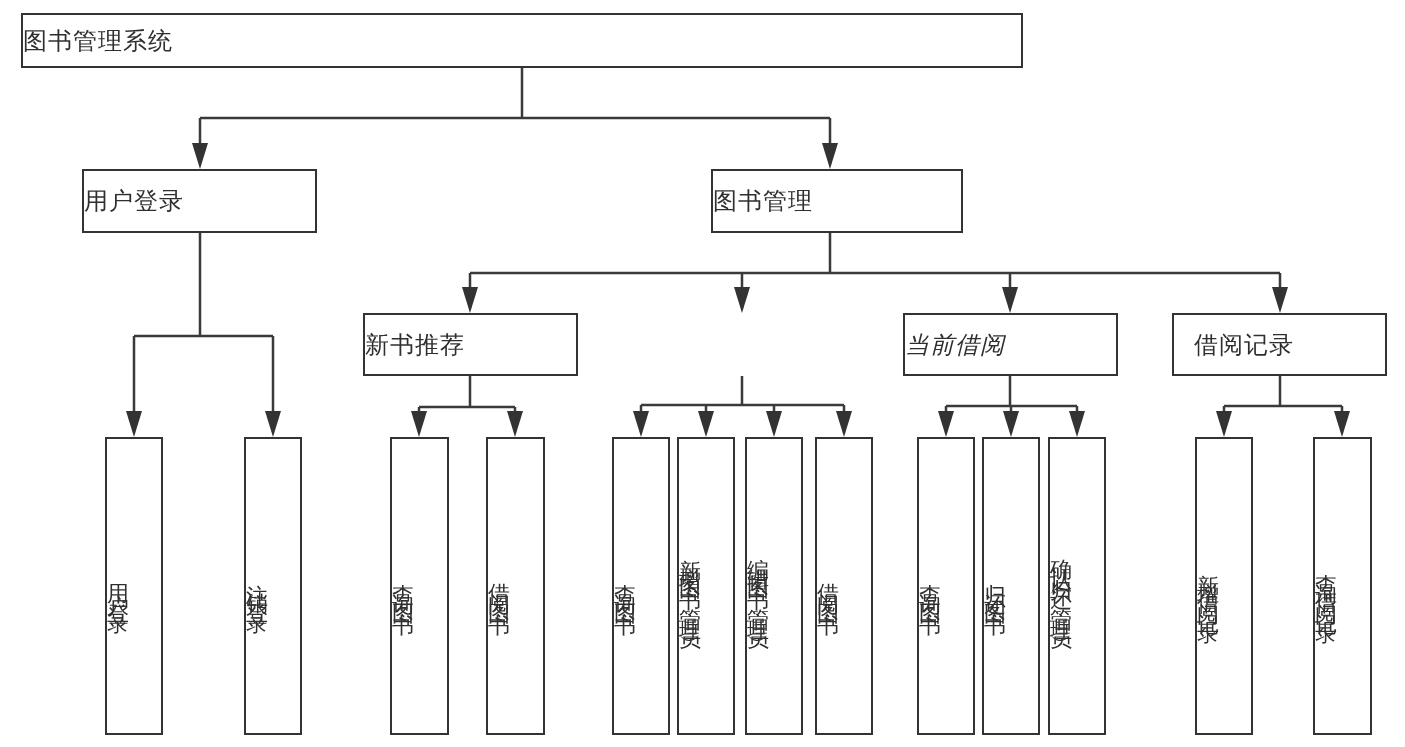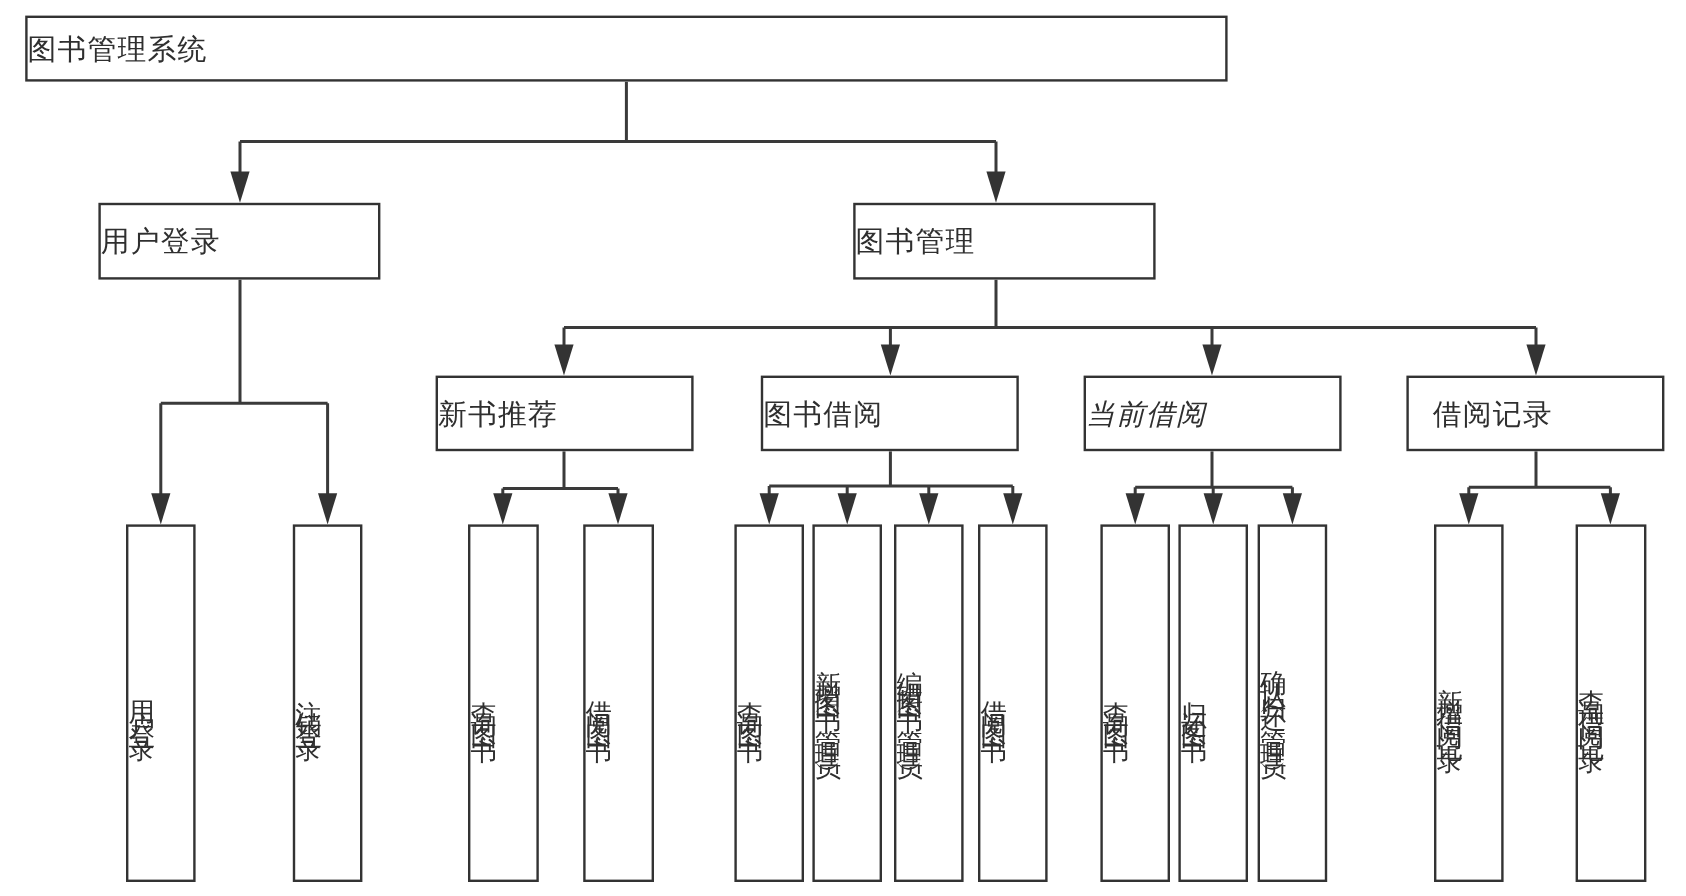--- a/index.html
+++ b/index.html
@@ -89,23 +89,20 @@
   <div class="node hnode" style="left:82px;top:169px;width:235px;height:64px;">
     <span>用户登录</span>
   </div>
   <div class="node hnode" style="left:711px;top:169px;width:252px;height:64px;">
     <span>图书管理</span>
   </div>
 
   <div class="node hnode" style="left:363px;top:303px;width:215px;height:63px;margin-top:10px;">
     <span>新书推荐</span>
   </div>
-  <div class="node hnode" style="left:634px;top:313px;width:215px;height:63px;">
-    <span>图书借阅</span>
-  </div>
   <div class="node hnode" style="left:903px;top:313px;width:215px;height:63px;font-style:italic;">
     <span>当前借阅</span>
   </div>
   <div class="node hnode" style="left:1172px;top:313px;width:215px;height:63px;padding-left:20px;">
     <span>借阅记录</span>
   </div>
 
   <div class="node vnode" style="left:105px;top:437px;width:58px;height:298px;">
     <span class="vtext">用户登录</span>
   </div>

